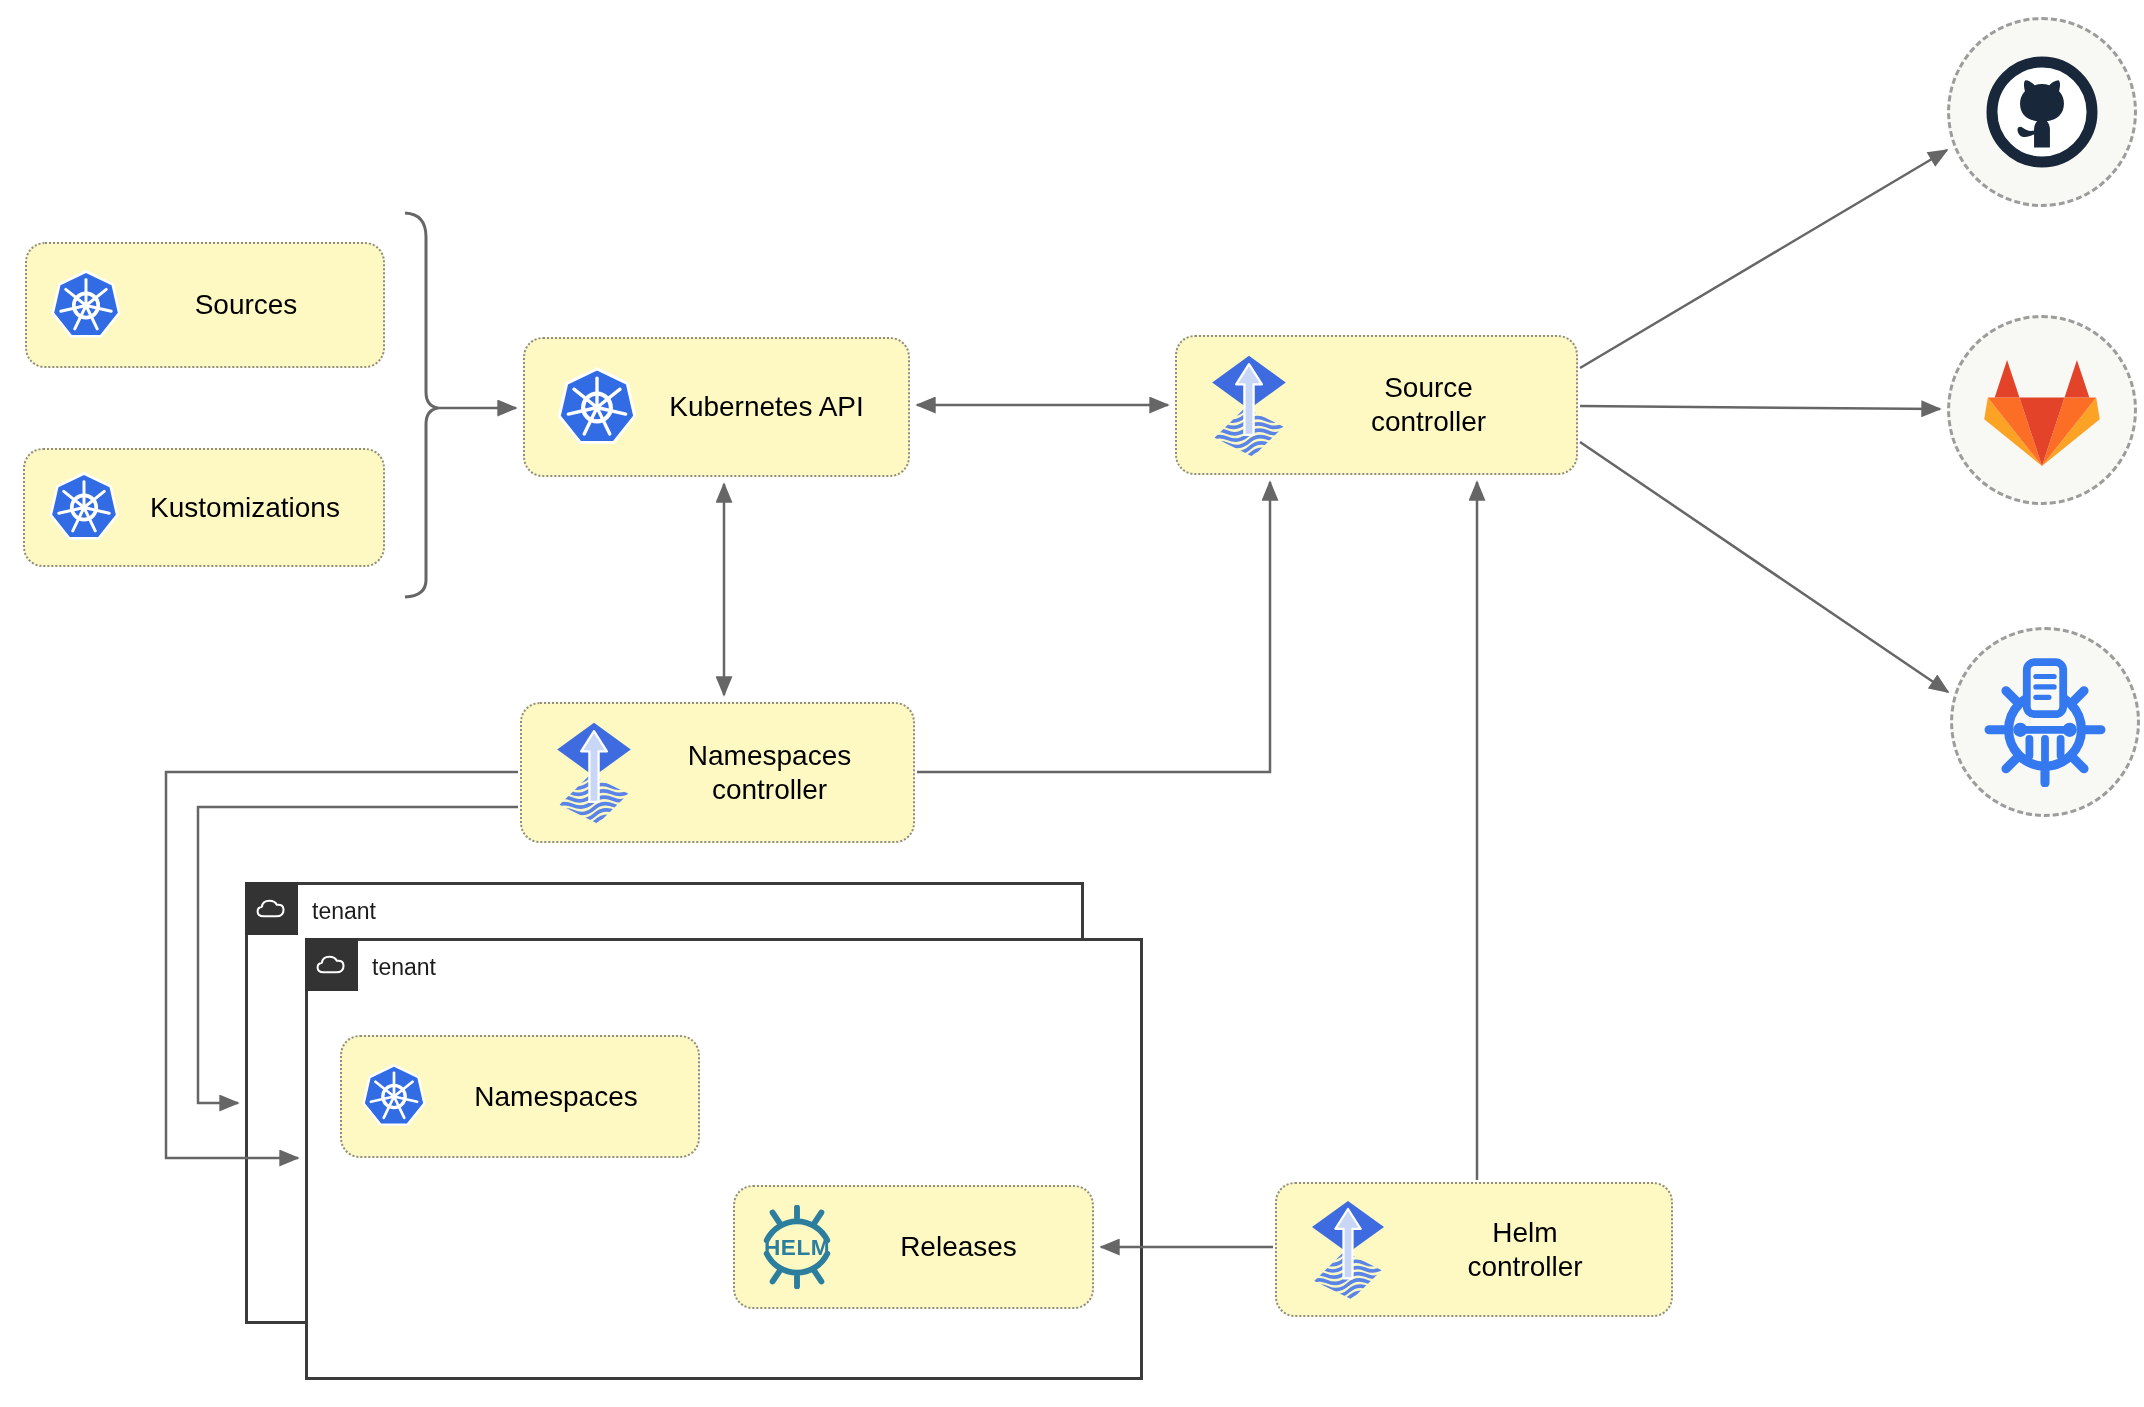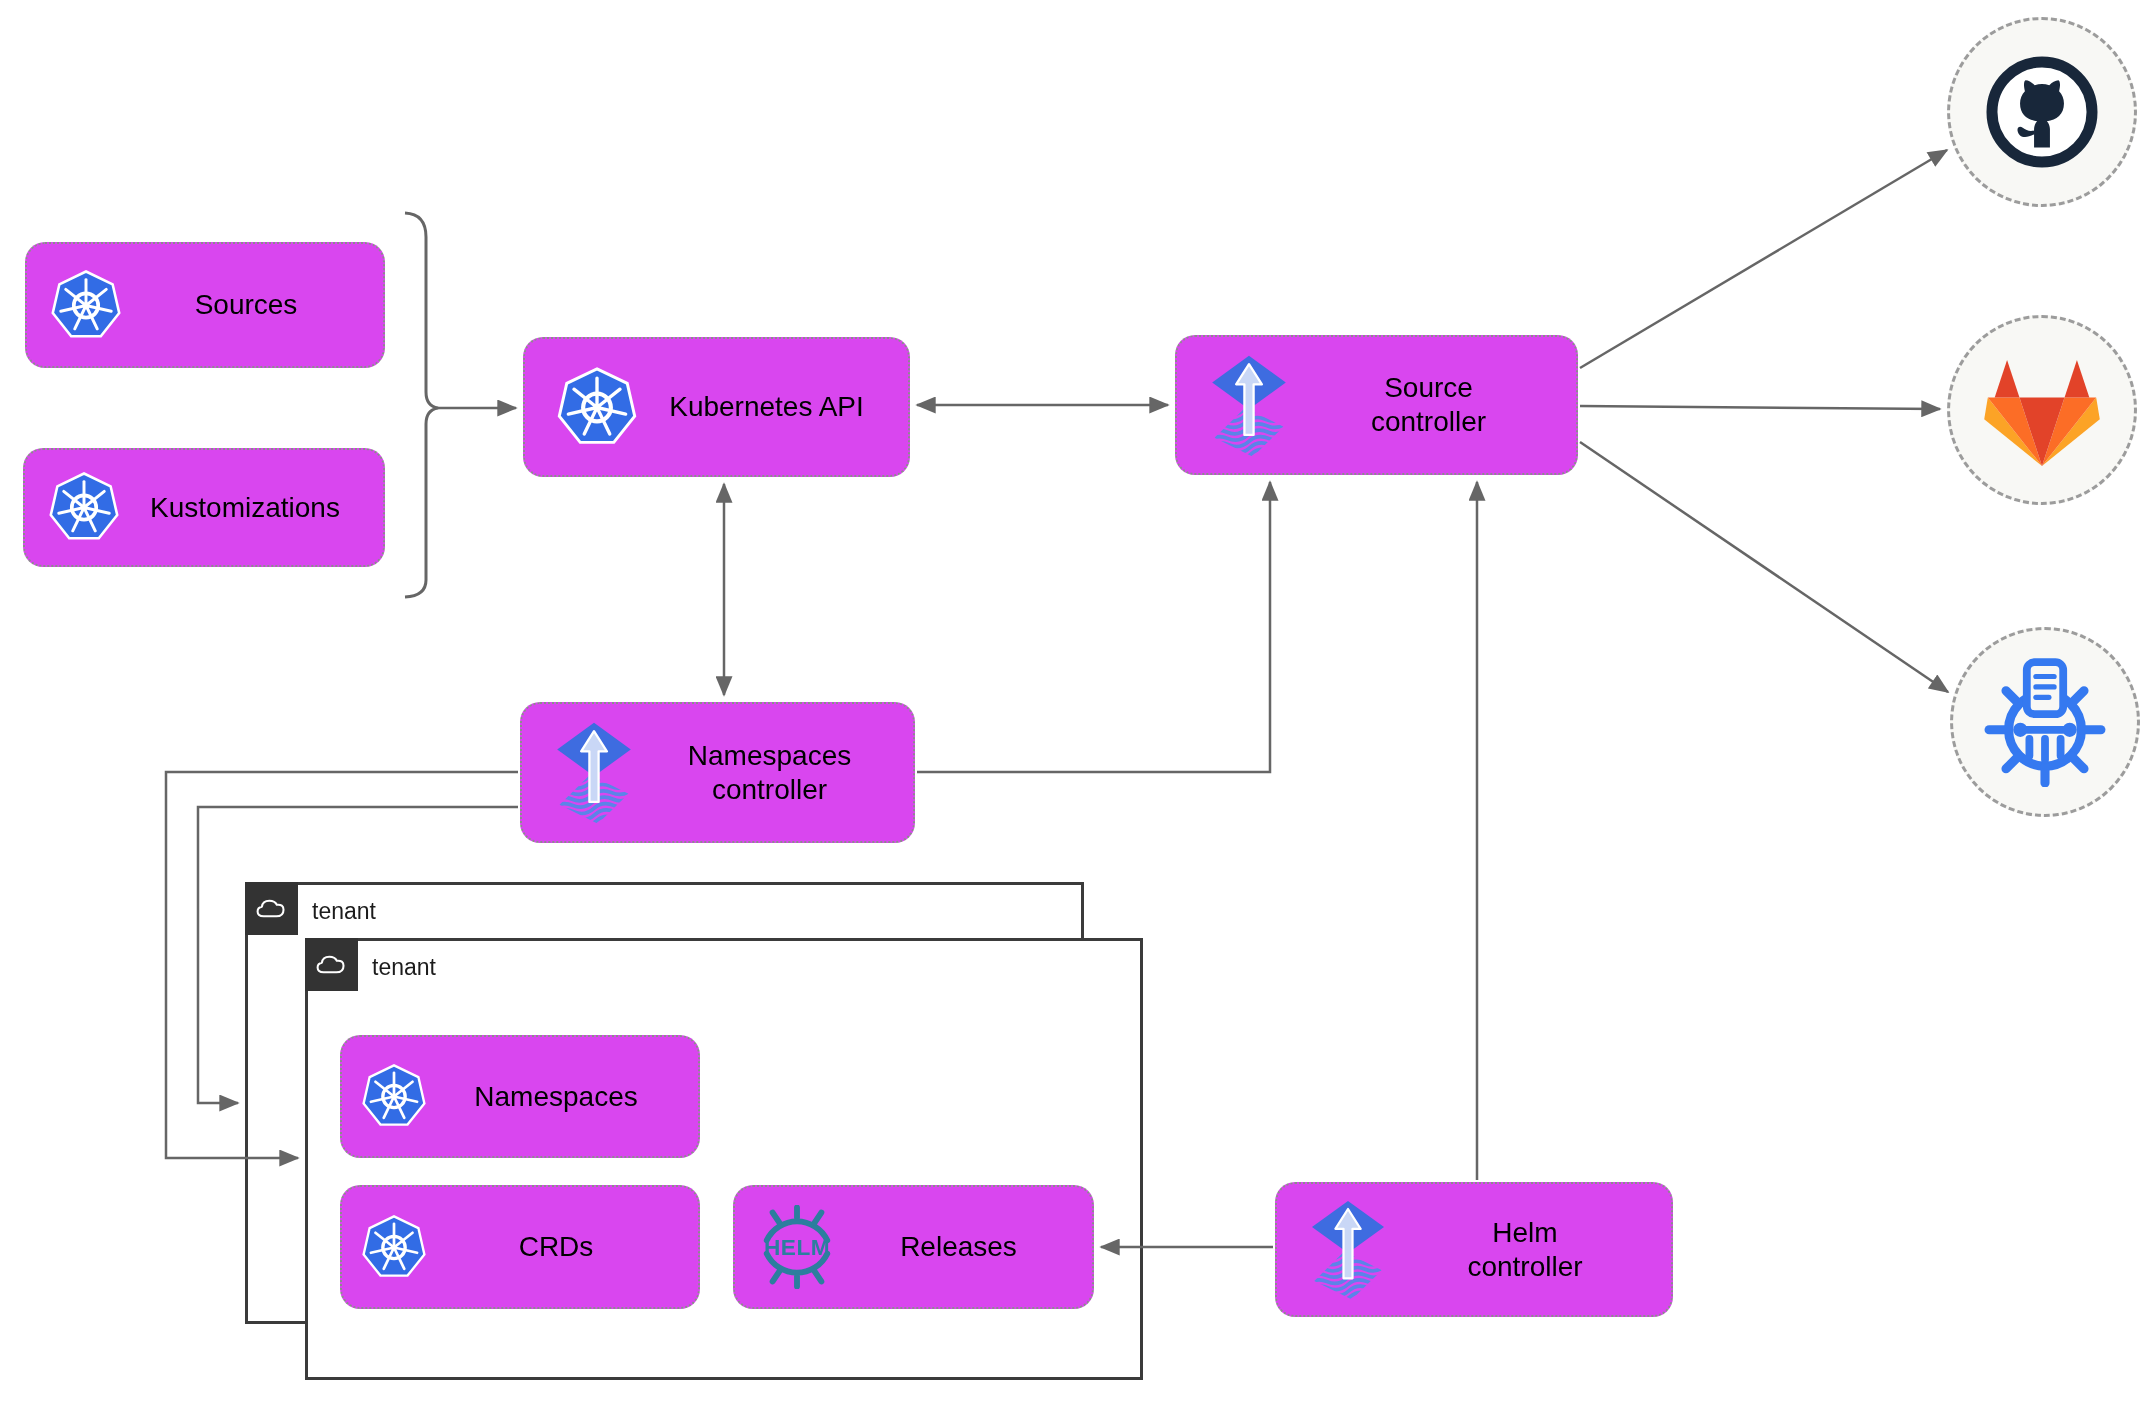--- a/index.html
+++ b/index.html
@@ -1,18 +1,18 @@
 <!DOCTYPE html>
 <html><head>
 <meta charset="utf-8">
 <style>
   html,body{margin:0;padding:0;background:#ffffff;}
   #canvas{position:relative;width:2144px;height:1407px;background:#ffffff;overflow:hidden;
           font-family:"Liberation Sans","DejaVu Sans",sans-serif;color:#000;}
-  .node{position:absolute;background:#d946ef;border:2px dotted #8c8c8c;border-radius:20px;
+  .node{position:absolute;background:#fef9c3;border:2px dotted #8c8c8c;border-radius:20px;
         display:flex;align-items:center;box-sizing:border-box;z-index:3;}
   .node .icon{flex:0 0 auto;display:flex;align-items:center;justify-content:center;}
   .node .label{flex:1 1 auto;text-align:center;font-size:28px;line-height:34px;color:#000;padding-right:14px;}
   .tenant{position:absolute;background:#ffffff;border:3px solid #3b3b3b;box-sizing:border-box;}
   .tenant-tab{position:absolute;top:-3px;left:-3px;width:53px;height:53px;background:#333333;
               display:flex;align-items:center;justify-content:center;}
   .tenant-name{position:absolute;left:64px;top:13px;font-size:23px;color:#1c1c1c;}
   .ext{position:absolute;width:190px;height:190px;border-radius:50%;background:#f8f8f5;
        border:3px dashed #9c9c9c;box-sizing:border-box;display:flex;align-items:center;justify-content:center;z-index:3;}
   #wires{position:absolute;left:0;top:0;z-index:4;pointer-events:none;}
@@ -192,28 +192,20 @@
   <div class="node" style="left:340px;top:1035px;width:360px;height:123px;">
     <span class="icon" style="margin-left:18px;">
       <svg width="68" height="65" viewBox="0 0 100 96">
           <use href="#k8s-icon"></use>
         </svg>
       </span>
     <span class="label">Namespaces</span>
   </div>
 
 
-  <div class="node" style="left:340px;top:1185px;width:360px;height:124px;">
-    <span class="icon" style="margin-left:18px;">
-      <svg width="68" height="65" viewBox="0 0 100 96">
-          <use href="#k8s-icon"></use>
-        </svg>
-      </span>
-    <span class="label">CRDs</span>
-  </div>
 
   <div class="node" style="left:733px;top:1185px;width:361px;height:124px;">
     <span class="icon" style="margin-left:20px;">
       <svg width="84" height="84" viewBox="0 0 100 100">
         <g fill="none" stroke="#2c7e9e" stroke-width="7" stroke-linecap="round">
           <path d="M14,42 A40,40 0 0 1 86,42"></path>
           <path d="M14,58 A40,40 0 0 0 86,58"></path>
           <line x1="50" y1="3" x2="50" y2="15"></line>
           <line x1="21" y1="9" x2="29" y2="21"></line>
           <line x1="79" y1="9" x2="71" y2="21"></line>

